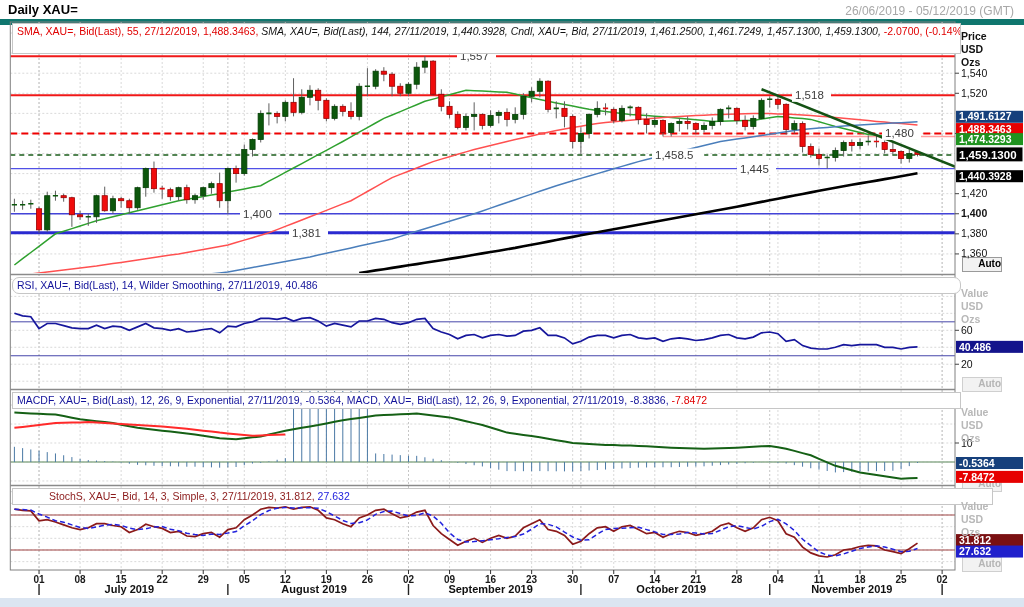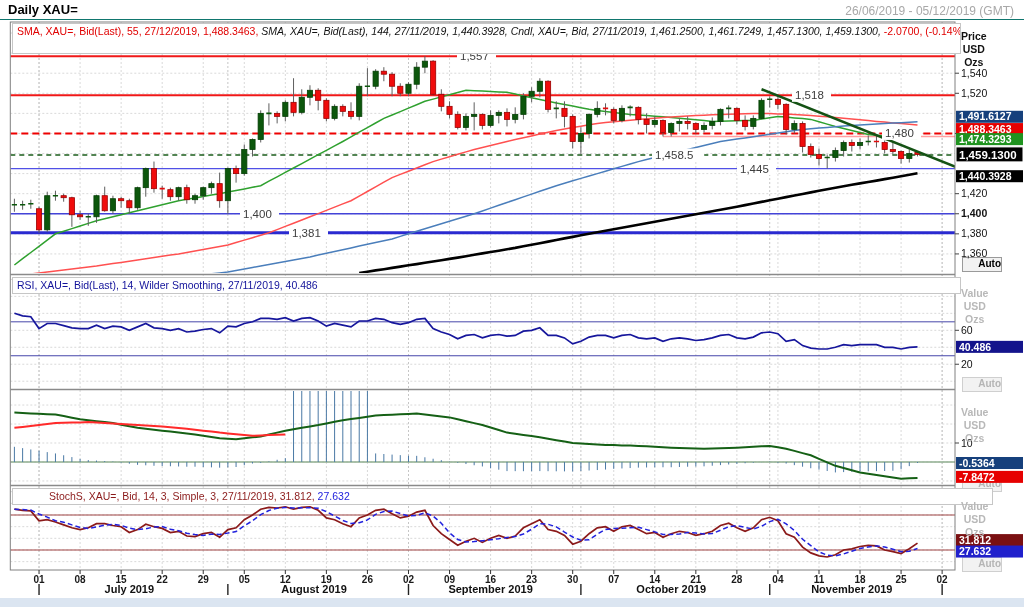--- a/index.html
+++ b/index.html
@@ -1,29 +1,29 @@
 <!DOCTYPE html>
 <html><head>
 <meta charset="utf-8">
 <style>
   html,body{margin:0;padding:0;background:#fff;}
   #app{position:relative;width:1024px;height:607px;background:#fff;overflow:hidden;
        font-family:"Liberation Sans","DejaVu Sans",sans-serif;}
   #title-bar{position:absolute;left:0;top:0;width:1024px;height:19px;background:#fff;
-             border-bottom:1px solid #0f766e;}
+             border-bottom:6px solid #0f766e;}
   #title-bar .t{position:absolute;left:8px;top:2px;font-size:13px;font-weight:bold;color:#000;}
   #title-bar .r{position:absolute;right:10px;top:4px;font-size:12px;color:#a8a8a8;}
   .legend{position:absolute;left:12px;width:939px;background:#fff;border:1px solid #c6c6c6;
           font-size:10.5px;line-height:13px;padding:1px 4px;white-space:nowrap;overflow:hidden;z-index:3;}
   #legend-main{top:23px;height:27px;}
-  #legend-rsi{top:277px;height:13px;}
+  #legend-rsi{top:277px;height:13px;border-radius:7px;}
   #legend-macd{top:392px;height:13px;}
   #legend-stoch{top:488px;height:13px;padding-left:36px;}
   .axis-title{position:absolute;left:961px;font-size:10.5px;font-weight:bold;line-height:13px;
-              white-space:pre-line;z-index:3;text-align:center;}
+              white-space:pre-line;z-index:3;}
   #at-price{top:30px;color:#111;}
   #at-rsi{top:287px;color:#b8b8b8;}
   #at-macd{top:406px;color:#b8b8b8;}
   #at-stoch{top:500px;color:#b8b8b8;}
   .auto-btn{position:absolute;left:962px;width:38px;height:13px;border:1px solid #9a9a9a;
             background:#f2f2f2;font-size:10px;font-weight:bold;text-align:right;line-height:12px;z-index:0;}
   #auto-main{top:257px;color:#000;}
   #auto-rsi{top:377px;color:#b5b5b5;border-color:#cfcfcf;}
   #auto-macd{top:477px;color:#b5b5b5;border-color:#cfcfcf;}
   #auto-stoch{top:557px;color:#b5b5b5;border-color:#cfcfcf;}
@@ -610,20 +610,23 @@
     <span class="t">Daily XAU=</span>
     <span class="r">26/06/2019 - 05/12/2019 (GMT)</span>
   </div>
 
   <div id="legend-main" class="legend">
     <div><span style="color: rgb(224, 0, 0);">SMA, XAU=, Bid(Last),  55, 27/12/2019, 1,488.3463,</span><span style="color: rgb(17, 17, 17); font-style: italic;"> SMA, XAU=, Bid(Last),  144, 27/11/2019, 1,440.3928, Cndl, XAU=, Bid, 27/11/2019, 1,461.2500, 1,461.7249, 1,457.1300, 1,459.1300,</span><span style="color: rgb(224, 0, 0);"> -2.0700, (-0.14%),</span></div>
   </div>
   <div id="legend-rsi" class="legend">
     <div><span style="color: rgb(18, 18, 154);">RSI, XAU=, Bid(Last),  14, Wilder Smoothing, 27/11/2019, 40.486</span></div>
   </div>
+  <div id="legend-macd" class="legend">
+    <div><span style="color: rgb(18, 18, 154);">MACDF, XAU=, Bid(Last),  12, 26, 9, Exponential, 27/11/2019, -0.5364, MACD, XAU=, Bid(Last),  12, 26, 9, Exponential, 27/11/2019, -8.3836,</span><span style="color: rgb(224, 0, 0);"> -7.8472</span></div>
+  </div>
   <div id="legend-stoch" class="legend">
     <div><span style="color: rgb(139, 26, 26);">StochS, XAU=, Bid,  14, 3, Simple, 3, 27/11/2019, 31.812,</span><span style="color: rgb(34, 34, 221);"> 27.632</span></div>
   </div>
 
   <div id="at-price" class="axis-title">Price
 USD
 Ozs</div>
   <div id="at-rsi" class="axis-title">Value
 USD
 Ozs</div>

